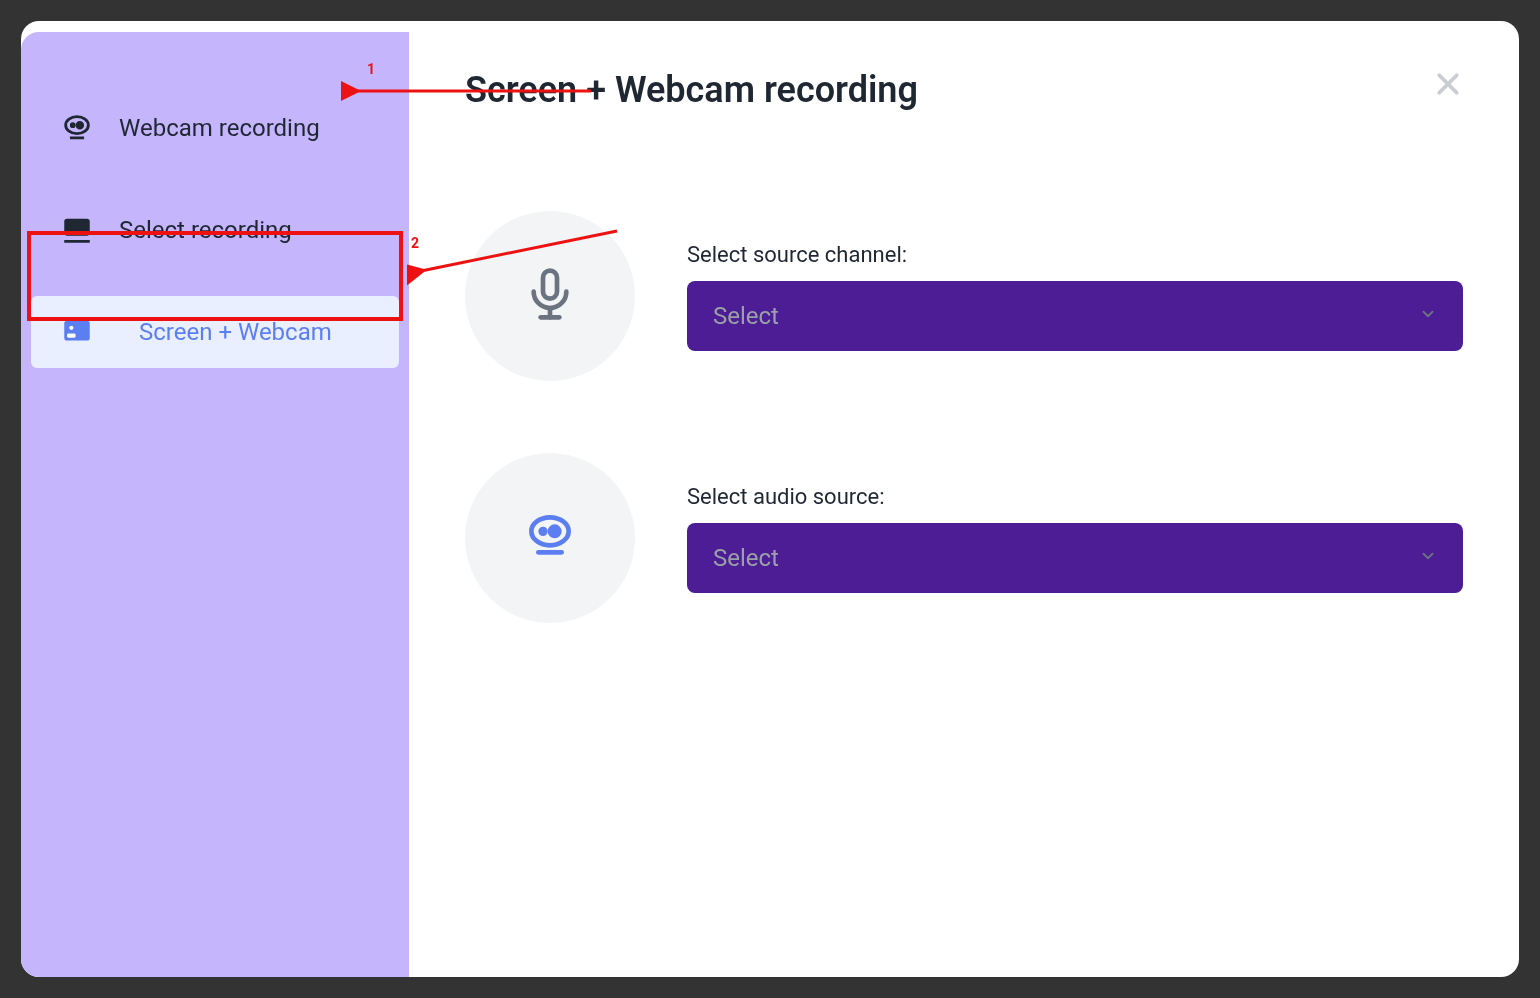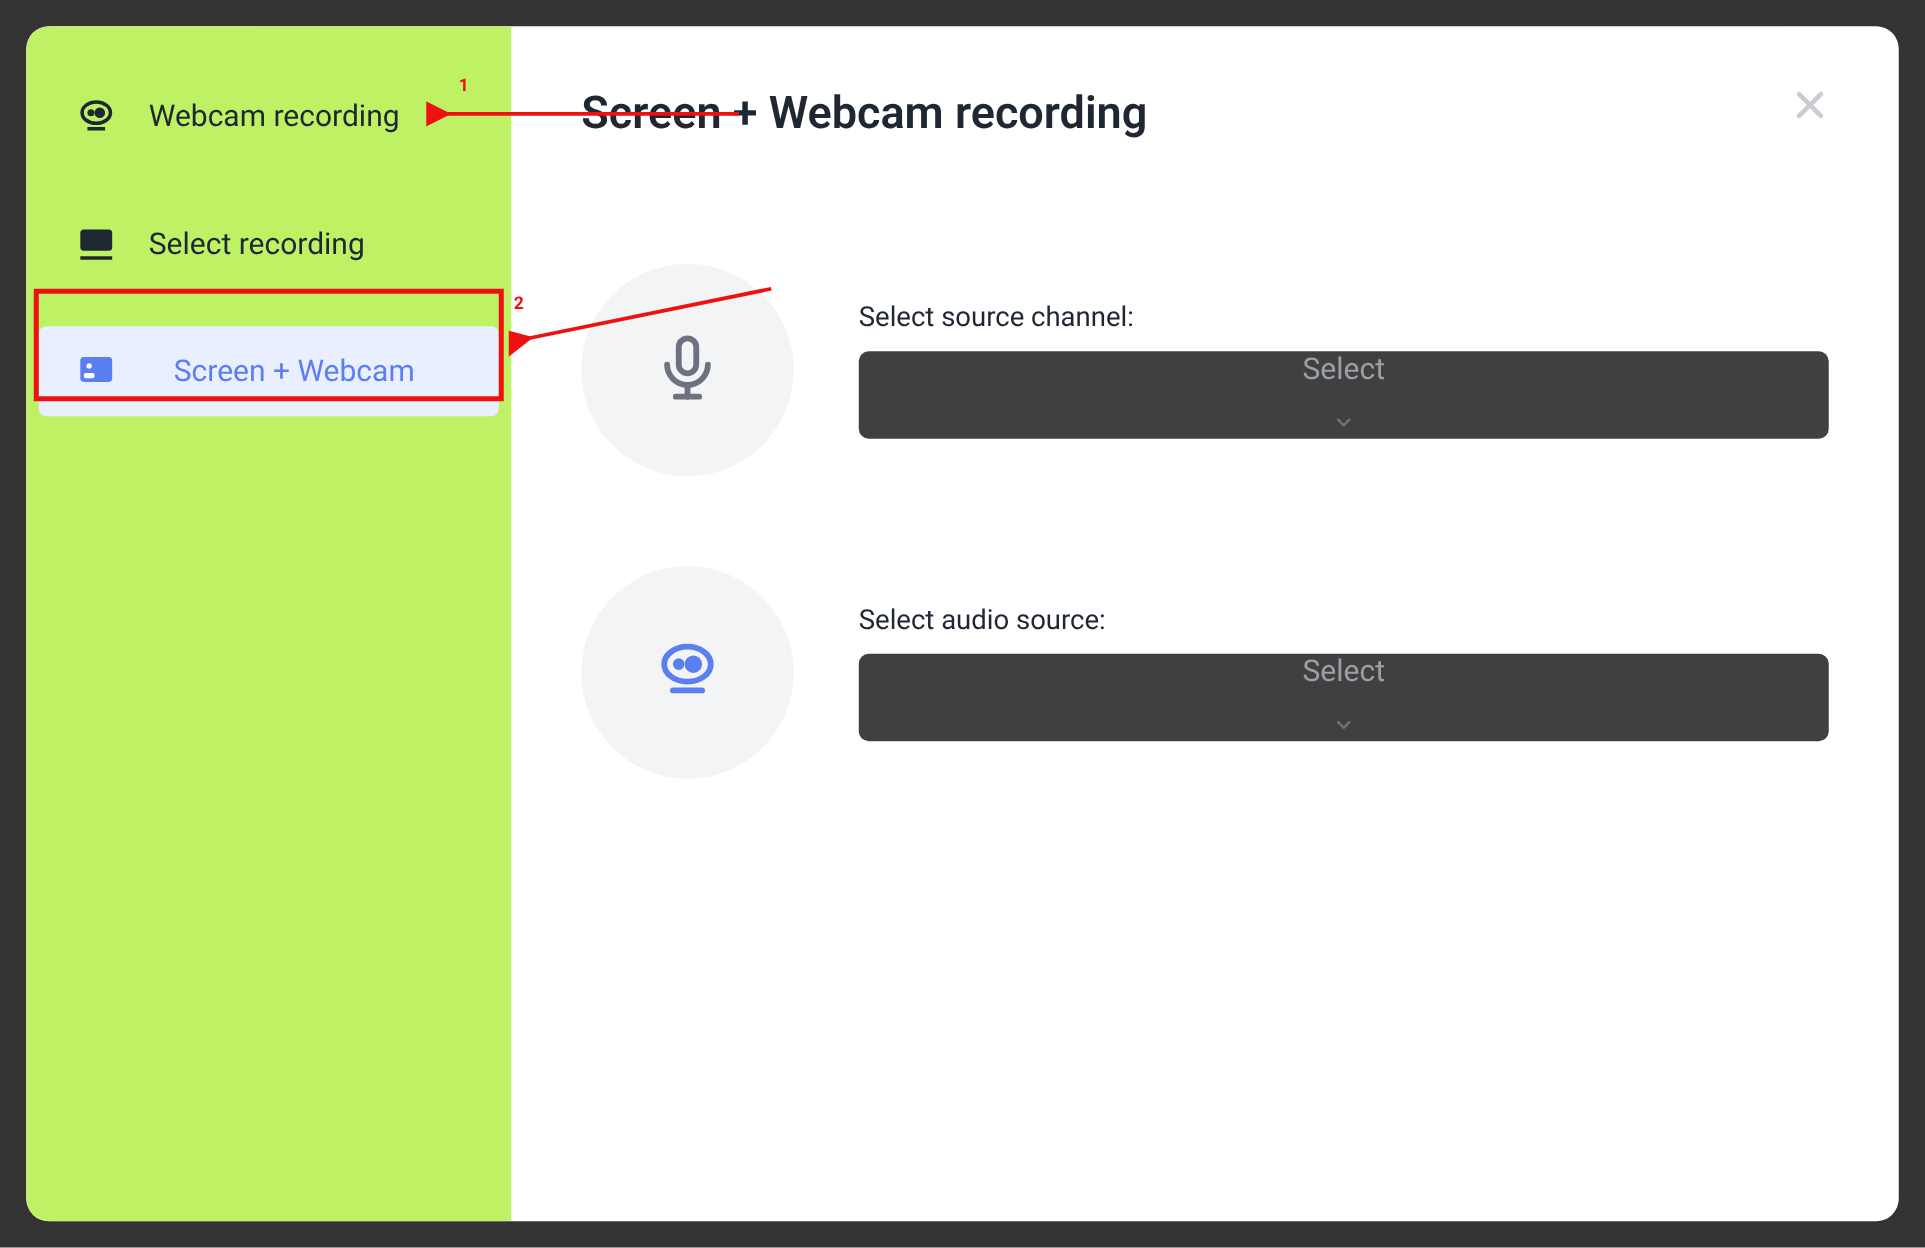--- a/index.html
+++ b/index.html
@@ -18,24 +18,25 @@
     position: relative;
     width: 1498px;
     height: 956px;
     background: #fff;
     border-radius: 18px;
     overflow: hidden;
     display: flex;
   }
   .sidebar {
     width: 388px;
-    background: #bef264;
-    padding-top: 24px;
+    background: #c4b5fd;
+    padding-top: 48px;
     border-top-left-radius: 18px;
     border-bottom-left-radius: 18px;
+    margin-top: 11px;
   }
   .sidebar-item {
     display: flex;
     align-items: center;
     gap: 24px;
     padding: 18px 28px;
     margin: 12px 10px 30px 10px;
     border-radius: 6px;
     cursor: pointer;
     font-size: 24px;
@@ -91,28 +92,27 @@
     flex: 1;
   }
   .field-label {
     font-size: 22px;
     color: #1f2733;
     margin-bottom: 14px;
   }
   .select {
     width: 100%;
     height: 70px;
-    background: #404040;
+    background: #4c1d95;
     border-radius: 8px;
     display: flex;
     align-items: center;
     justify-content: space-between;
     padding: 0 26px;
     cursor: pointer;
-    flex-direction: column;
   }
   .select-placeholder {
     font-size: 24px;
     color: #9aa0a7;
   }
   .select-chevron {
     color: #6b7280;
   }
   .annotation-rect {
     position: absolute;

